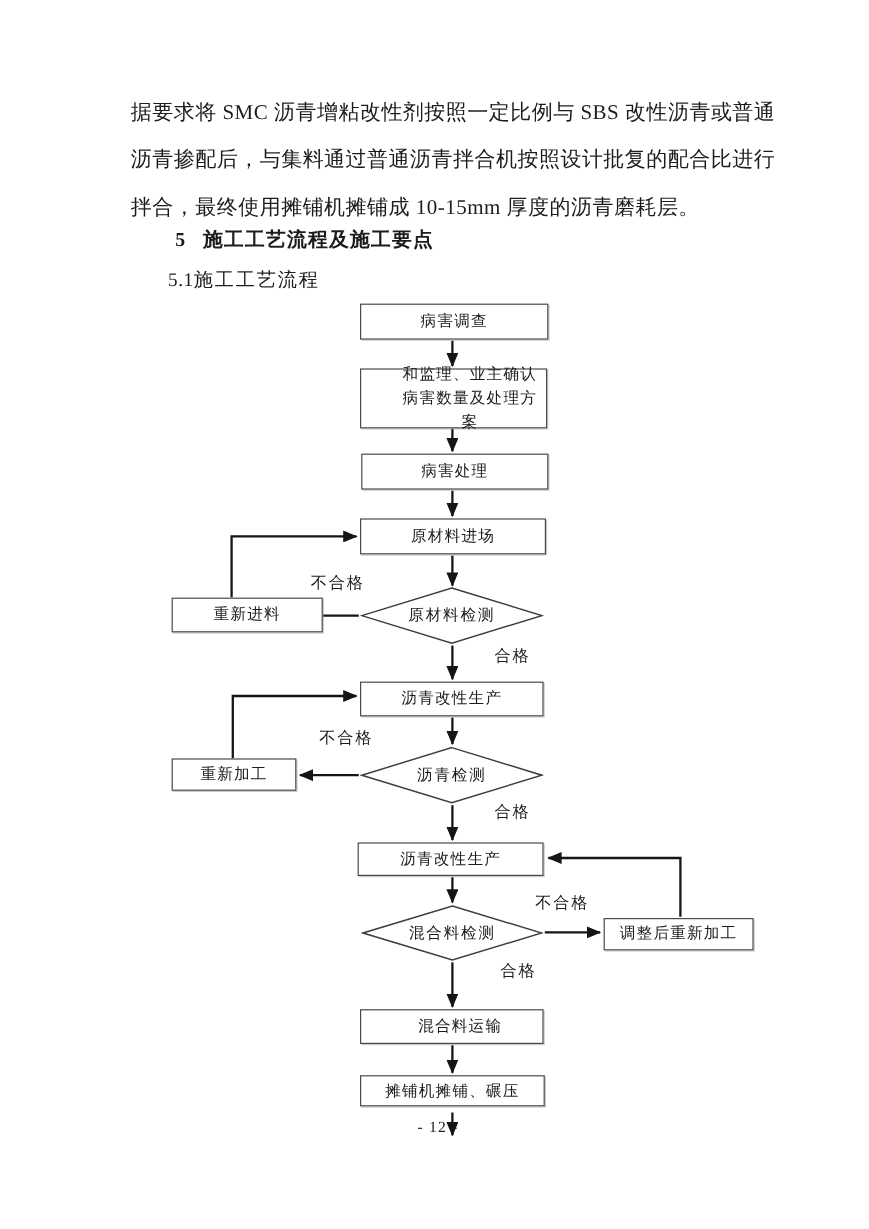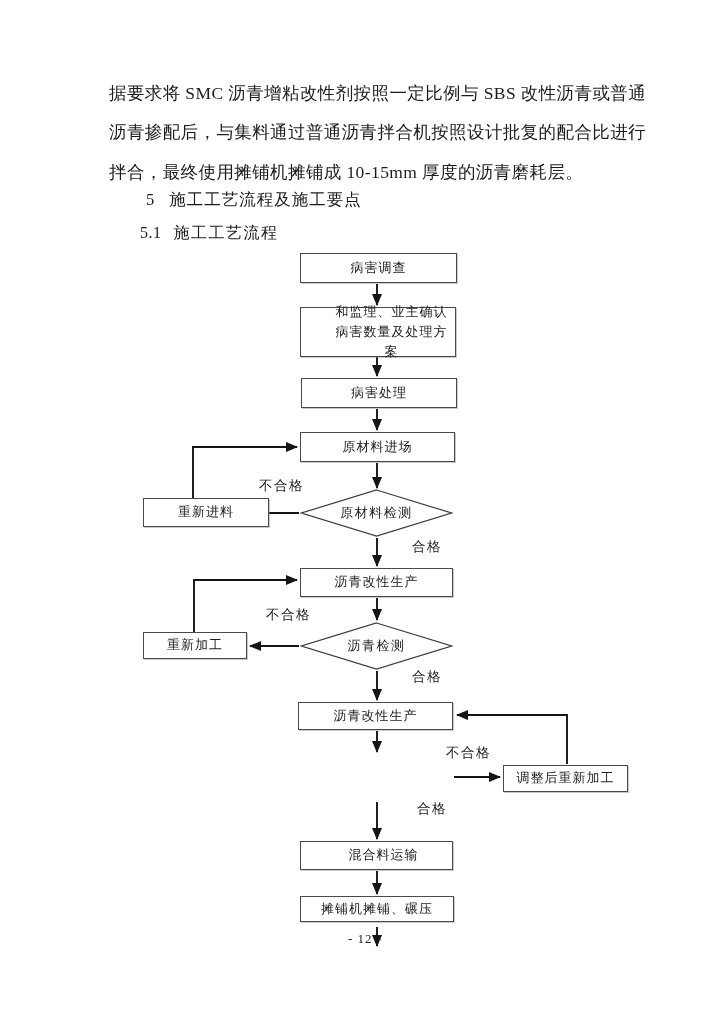--- a/index.html
+++ b/index.html
@@ -13,30 +13,30 @@
   }
   
   .para {
     position:absolute; left:109px; top:74px; width:512px;
     font-size:17.5px; line-height:39.3px; letter-spacing:0.4px;
   }
   .para .pline { white-space:nowrap; }
   
   .heading {
     position:absolute; left:146px; top:189px;
-    font-size:16.5px; font-weight:normal; letter-spacing:1px;
+    font-size:16.5px; font-weight:bold; letter-spacing:1px;
     white-space:nowrap;
     text-align:center;
   }
   .heading .hnum { margin-right:14px; }
   .subheading {
     position:absolute; left:140px; top:223px;
     font-size:16px; letter-spacing:1.5px; white-space:nowrap;
   }
-  .subheading .hnum { margin-right:12px; letter-spacing:0.5px; }
+  .subheading .hnum { letter-spacing:0.5px; }
   
   .flowchart { position:absolute; left:0; top:0; width:724px; height:1024px;border-radius:26px; }
   svg.arrows { position:absolute; left:0; top:0; pointer-events:none; }
   .fbox {
     position:absolute; box-sizing:border-box;
     border:1.4px solid #4a4a4a; background:#ffffff;
     box-shadow:1px 1px 0 rgba(140,140,140,0.45);
     display:flex; align-items:center; justify-content:center;
     text-align:center; font-size:13px; letter-spacing:1px;
     line-height:1.55; padding:1px 2px;
@@ -128,20 +128,26 @@
       <svg width="153" height="48" viewBox="0 0 153 48">
         <polygon points="76.5,1 151.5,24 76.5,47 1.5,24" fill="#ffffff" stroke="#3d3d3d" stroke-width="1.2"></polygon>
       </svg>
       <span class="dlabel">沥青检测</span>
     </div>
 
     <div class="fbox" style="left:143px; top:632px; width:104px; height:27px;">重新加工</div>
 
     <div class="fbox" style="left:298px; top:702px; width:155px; height:28px;">沥青改性生产</div>
 
+    <div class="diamond" style="left:301px; top:754px; width:152px; height:47px;">
+      <svg width="152" height="47" viewBox="0 0 152 47">
+        <polygon points="76,1 150.5,23.5 76,46 1.5,23.5" fill="#ffffff" stroke="#3d3d3d" stroke-width="1.2"></polygon>
+      </svg>
+      <span class="dlabel">混合料检测</span>
+    </div>
 
     <div class="fbox" style="left:503px; top:765px; width:125px; height:27px;">调整后重新加工</div>
 
     <div class="fbox" style="left:300px; top:841px; width:153px; height:29px;padding-left:16px;">混合料运输</div>
 
     <div class="fbox" style="left:300px; top:896px; width:154px; height:26px;">摊铺机摊铺、碾压</div>
 
     <div class="branch" style="left:259px; top:477px;">不合格</div>
     <div class="branch" style="left:412px; top:538px;">合格</div>
     <div class="branch" style="left:266px; top:606px;">不合格</div>

